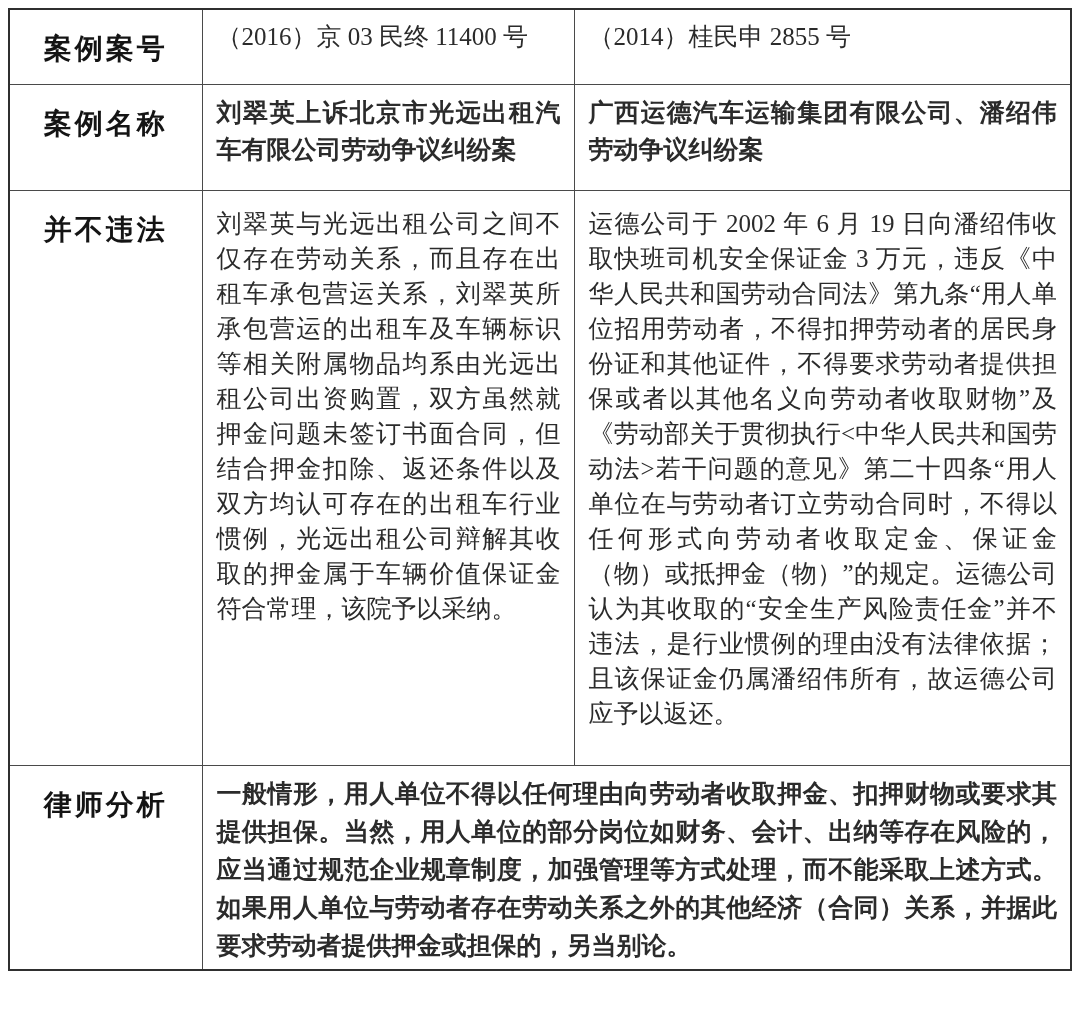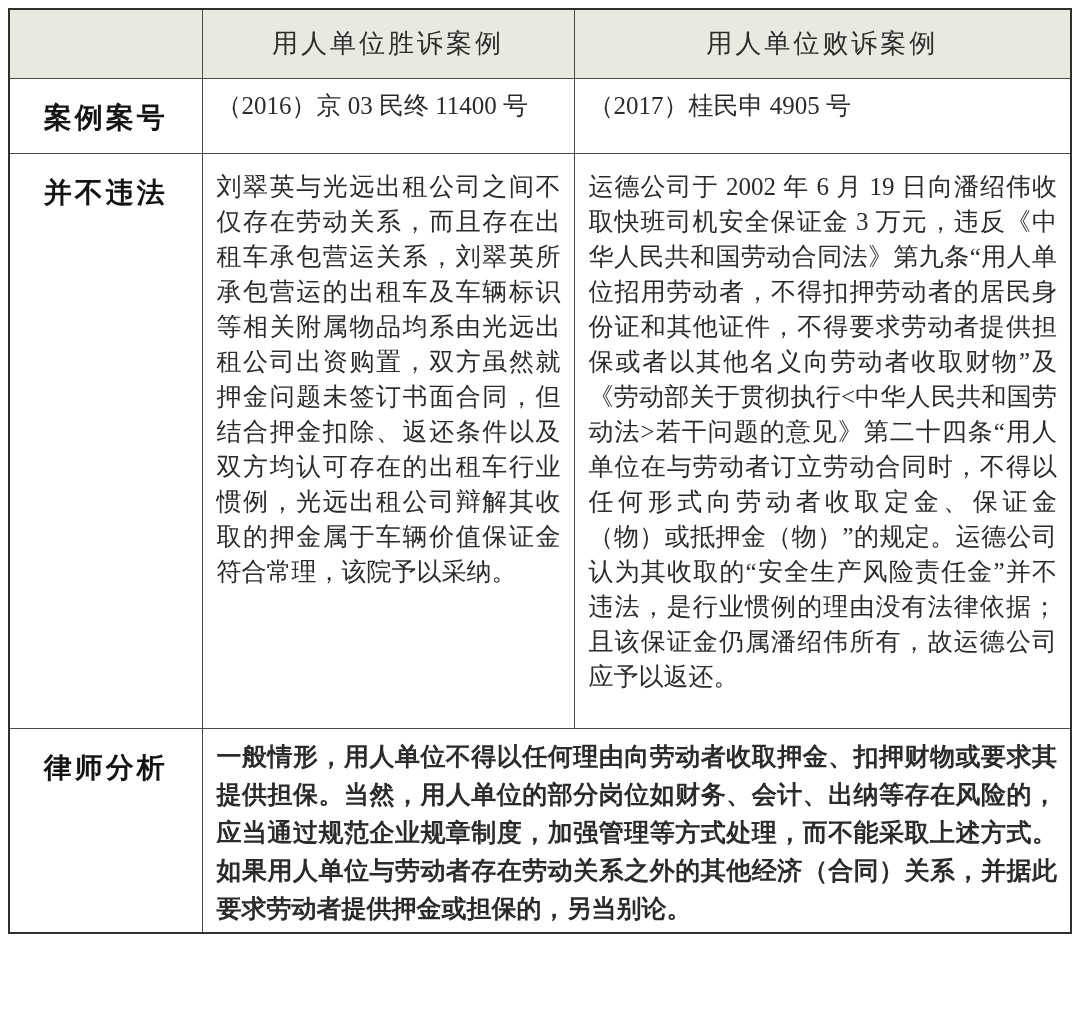--- a/index.html
+++ b/index.html
@@ -99,32 +99,32 @@
 
 <div class="sheet">
   <table class="case-table">
     <colgroup>
       <col class="c-label">
       <col class="c-win">
       <col class="c-lose">
     </colgroup>
 
     <tbody>
-        <tr class="header-row">
-      <th></th>
-      <th>用人单位胜诉案例</th>
-      <th>用人单位败诉案例</th>
-    </tr>
 
     <tr class="row-case-no">
       <td class="label-cell">案例案号</td>
       <td class="body-cell">（2016）京 03 民终 11400 号</td>
-      <td class="body-cell">（2017）桂民申 4905 号</td>
+      <td class="body-cell">（2014）桂民申 2855 号</td>
     </tr>
 
+    <tr class="row-case-name">
+      <td class="label-cell">案例名称</td>
+      <td class="body-cell">刘翠英上诉北京市光远出租汽车有限公司劳动争议纠纷案</td>
+      <td class="body-cell">广西运德汽车运输集团有限公司、潘绍伟劳动争议纠纷案</td>
+    </tr>
 
     <tr class="row-court-view">
       <td class="label-cell">并不违法</td>
       <td class="body-cell">刘翠英与光远出租公司之间不仅存在劳动关系，而且存在出租车承包营运关系，刘翠英所承包营运的出租车及车辆标识等相关附属物品均系由光远出租公司出资购置，双方虽然就押金问题未签订书面合同，但结合押金扣除、返还条件以及双方均认可存在的出租车行业惯例，光远出租公司辩解其收取的押金属于车辆价值保证金符合常理，该院予以采纳。</td>
       <td class="body-cell">运德公司于 2002 年 6 月 19 日向潘绍伟收取快班司机安全保证金 3 万元，违反《中华人民共和国劳动合同法》第九条“用人单位招用劳动者，不得扣押劳动者的居民身份证和其他证件，不得要求劳动者提供担保或者以其他名义向劳动者收取财物”及《劳动部关于贯彻执行&lt;中华人民共和国劳动法&gt;若干问题的意见》第二十四条“用人单位在与劳动者订立劳动合同时，不得以任何形式向劳动者收取定金、保证金（物）或抵押金（物）”的规定。运德公司认为其收取的“安全生产风险责任金”并不违法，是行业惯例的理由没有法律依据；且该保证金仍属潘绍伟所有，故运德公司应予以返还。</td>
     </tr>
 
     <tr class="row-lawyer">
       <td class="label-cell">律师分析</td>
       <td class="body-cell" colspan="2">一般情形，用人单位不得以任何理由向劳动者收取押金、扣押财物或要求其提供担保。当然，用人单位的部分岗位如财务、会计、出纳等存在风险的，应当通过规范企业规章制度，加强管理等方式处理，而不能采取上述方式。如果用人单位与劳动者存在劳动关系之外的其他经济（合同）关系，并据此要求劳动者提供押金或担保的，另当别论。</td>

